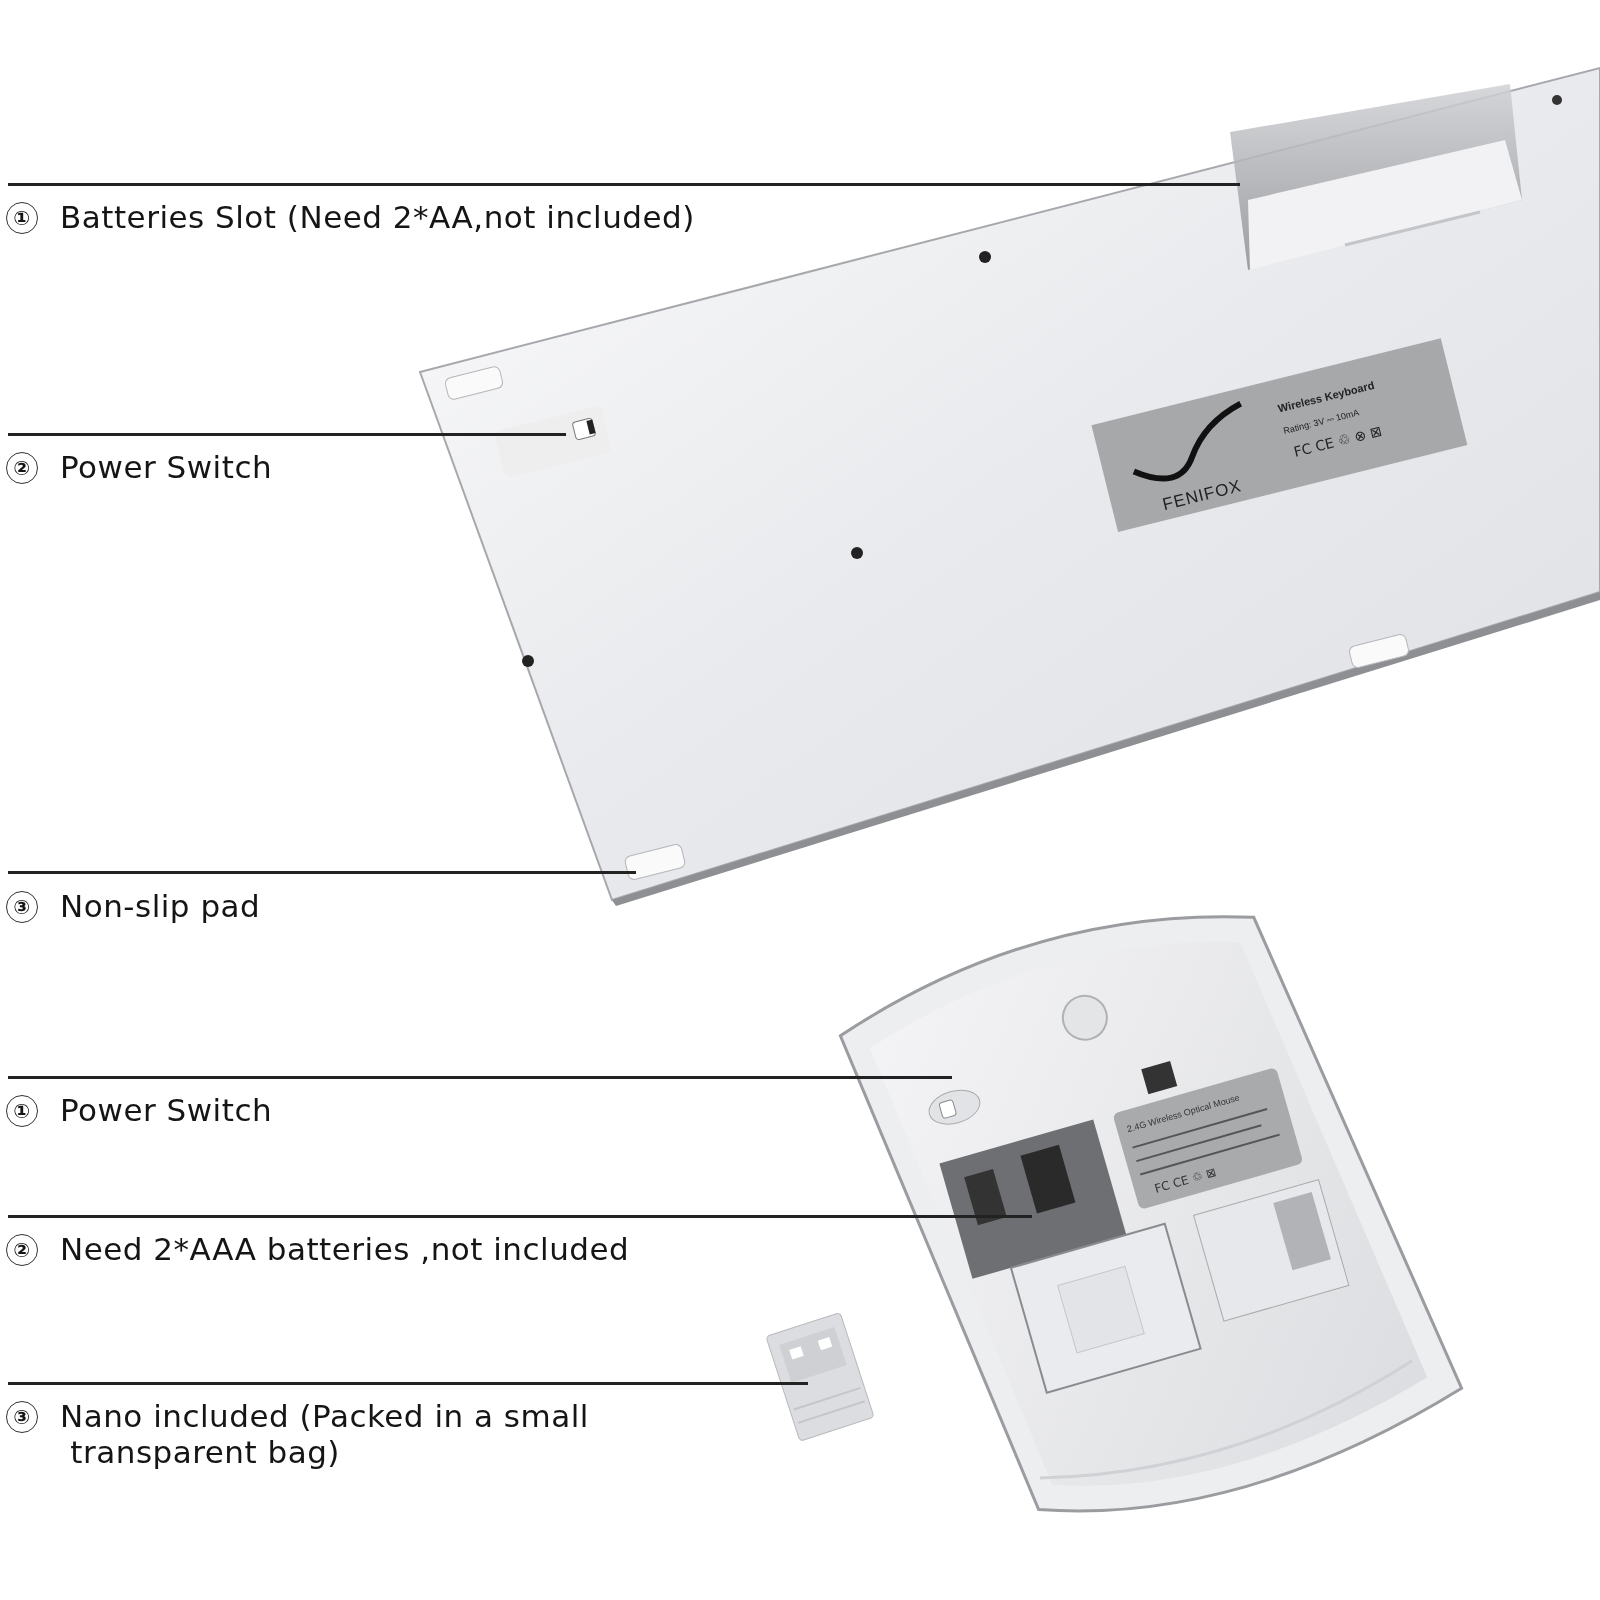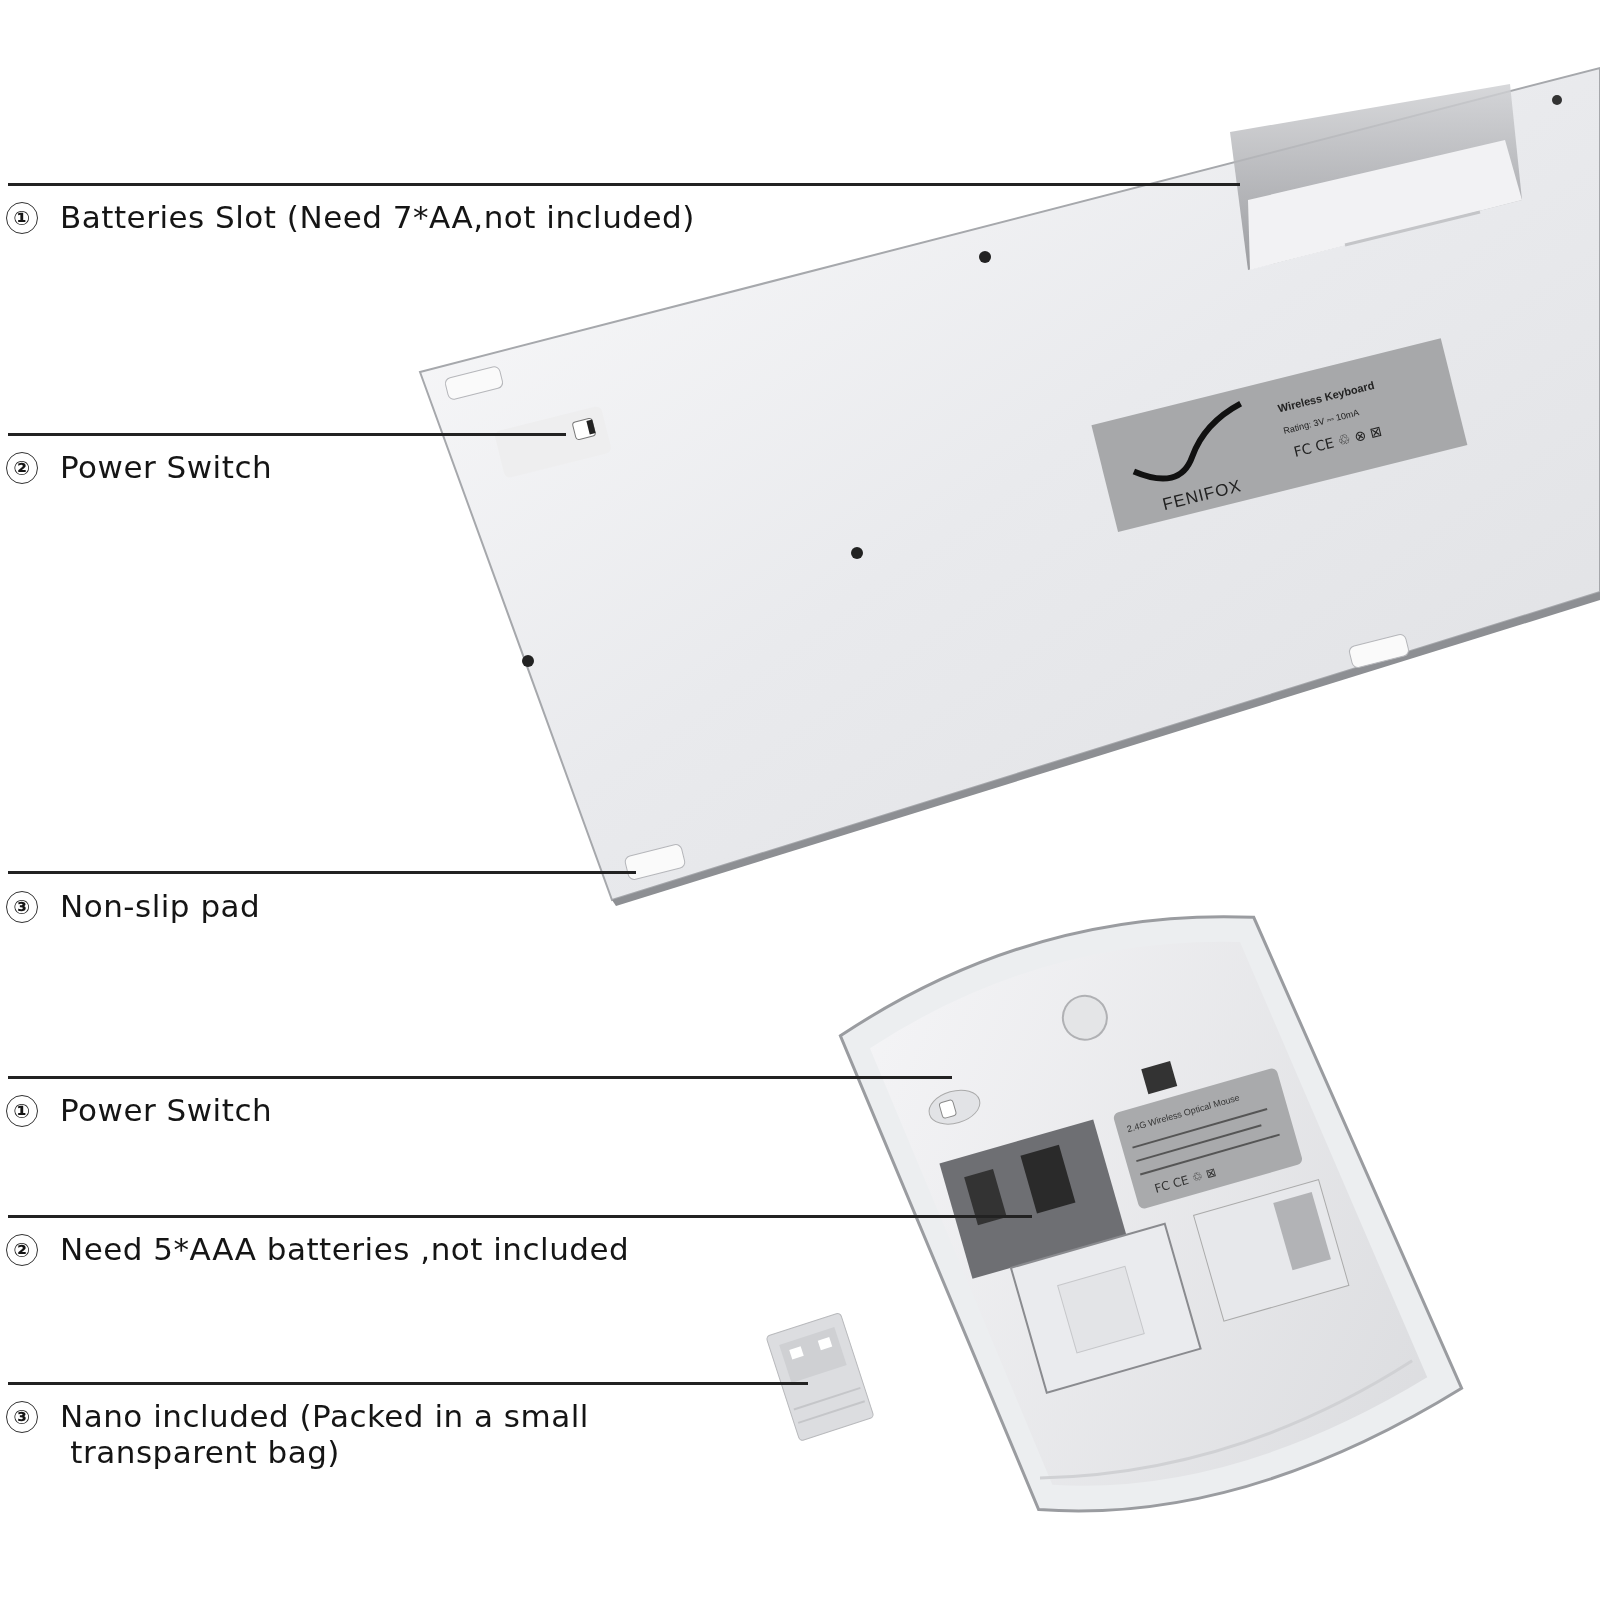--- a/index.html
+++ b/index.html
@@ -125,38 +125,38 @@
 
   <div class="callout-line" style="left:8px; top:183px; width:1232px;"></div>
   <div class="callout-line" style="left:8px; top:433px; width:558px;"></div>
   <div class="callout-line" style="left:8px; top:871px; width:628px;"></div>
   <div class="callout-line" style="left:8px; top:1076px; width:944px;"></div>
   <div class="callout-line" style="left:8px; top:1215px; width:1024px;"></div>
   <div class="callout-line" style="left:8px; top:1382px; width:800px;"></div>
 
   <div class="callout" style="top:199px;">
     <span class="num">①</span>
-    <span class="txt">Batteries Slot (Need 7*AA,not included)</span>
+    <span class="txt">Batteries Slot (Need 2*AA,not included)</span>
   </div>
   <div class="callout" style="top:449px;">
     <span class="num">②</span>
     <span class="txt">Power Switch</span>
   </div>
   <div class="callout" style="top:888px;">
     <span class="num">③</span>
     <span class="txt">Non-slip pad</span>
   </div>
 
   <div class="callout" style="top:1092px;">
     <span class="num">①</span>
     <span class="txt">Power Switch</span>
   </div>
   <div class="callout" style="top:1231px;">
     <span class="num">②</span>
-    <span class="txt">Need 5*AAA batteries ,not included</span>
+    <span class="txt">Need 2*AAA batteries ,not included</span>
   </div>
   <div class="callout" style="top:1398px;">
     <span class="num">③</span>
     <span class="txt">Nano included (Packed in a small
  transparent bag)</span>
   </div>
 
 </div>
 
 </body></html>

